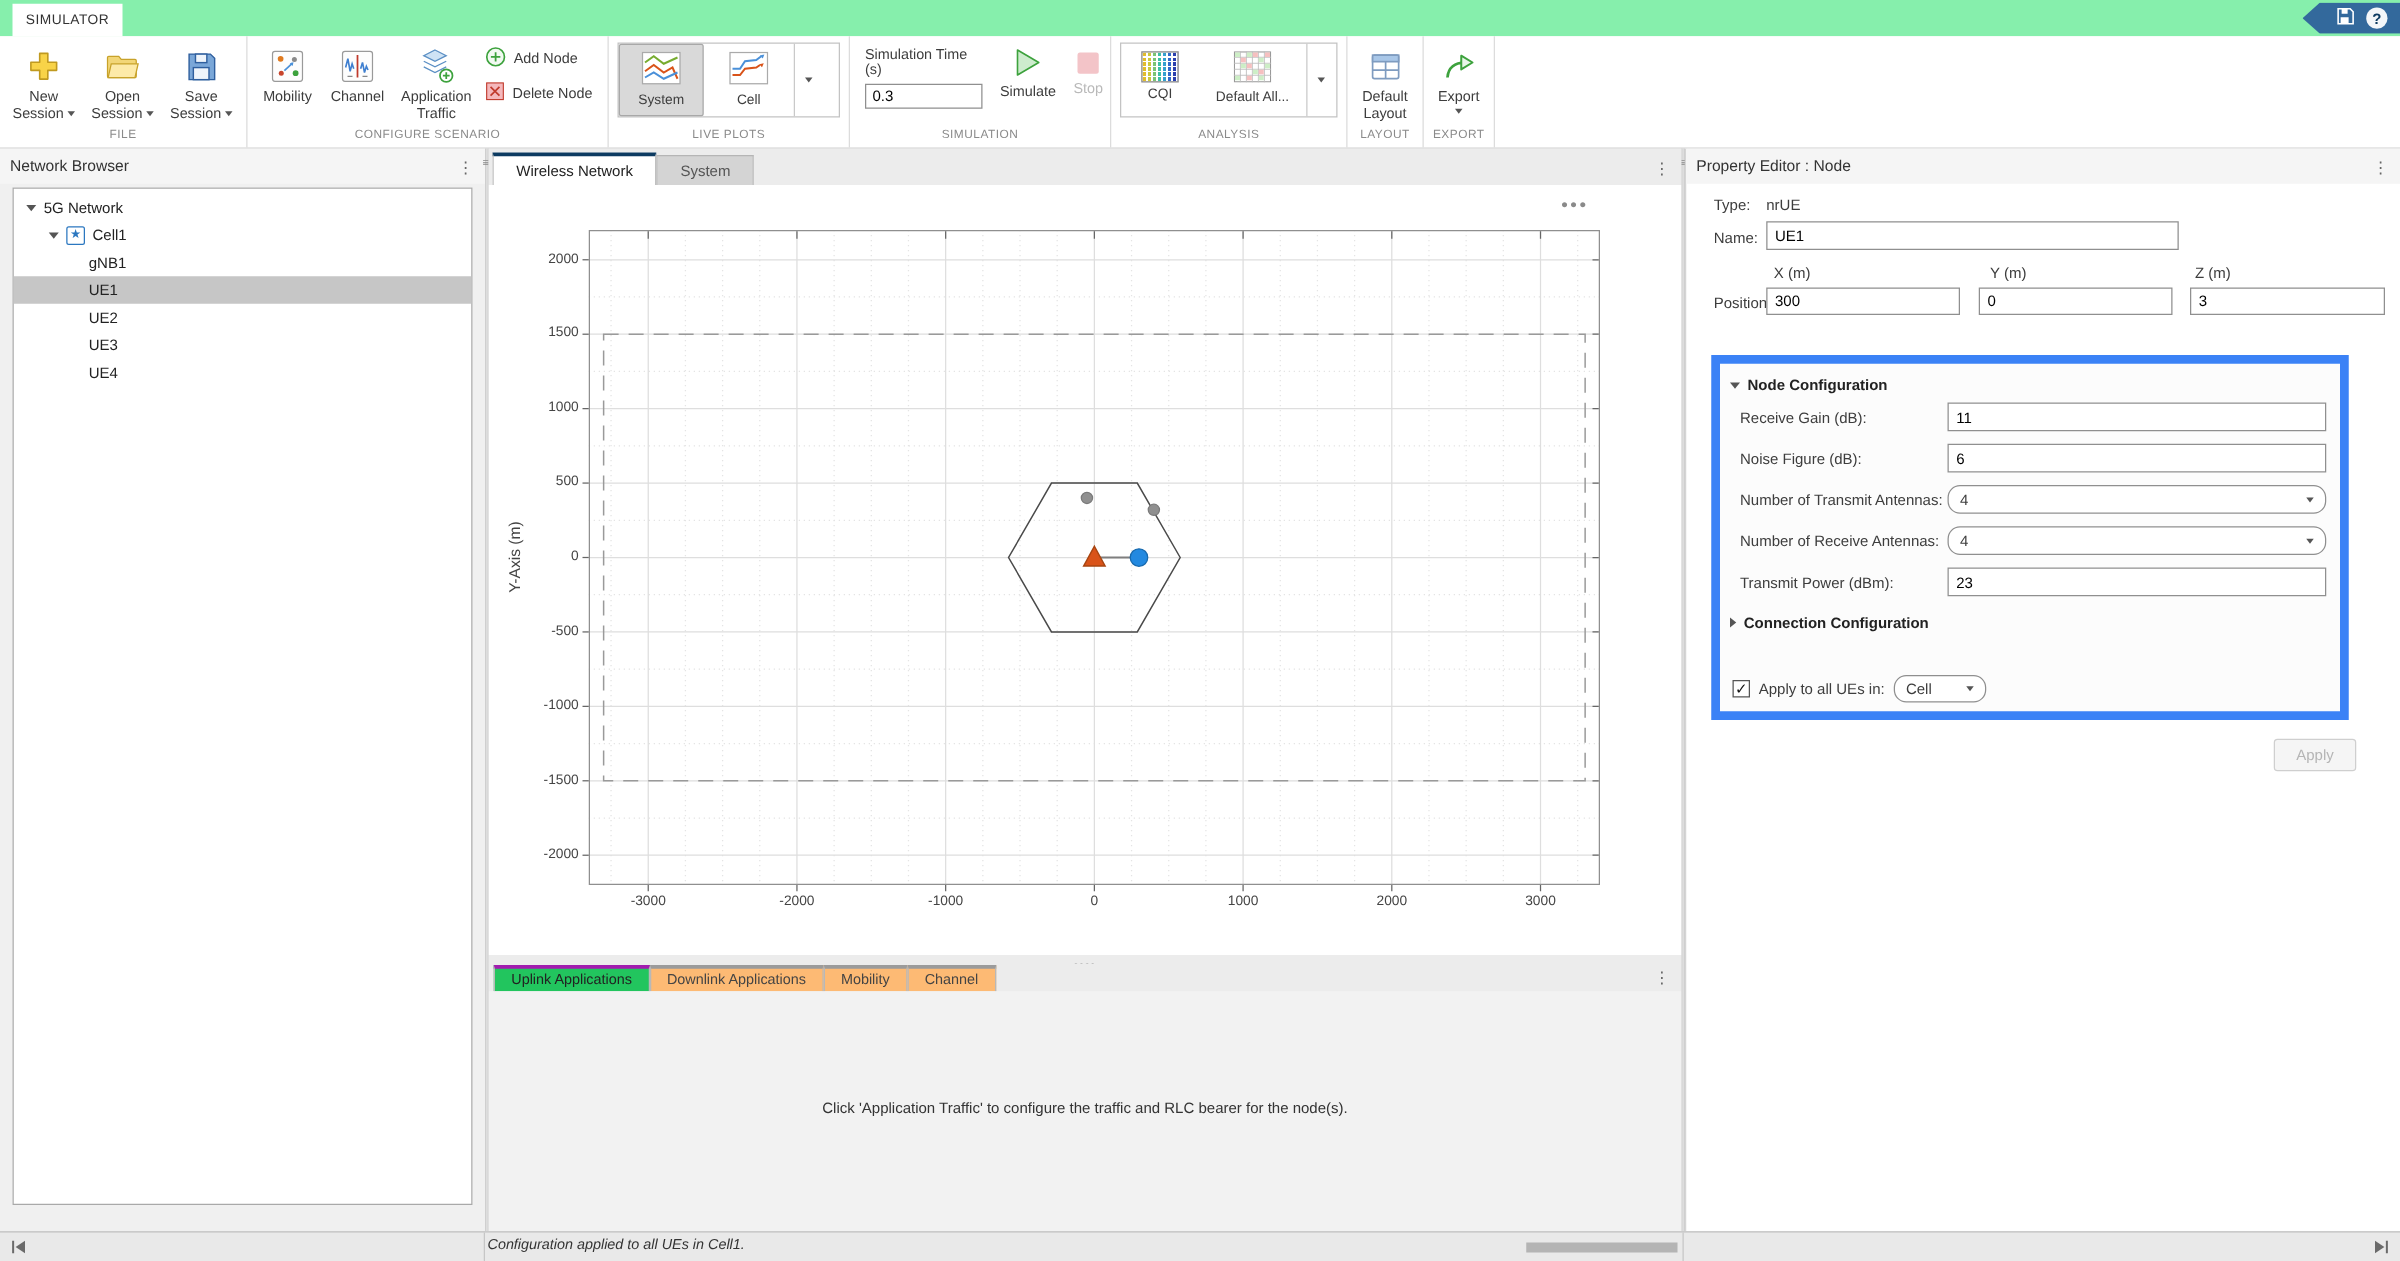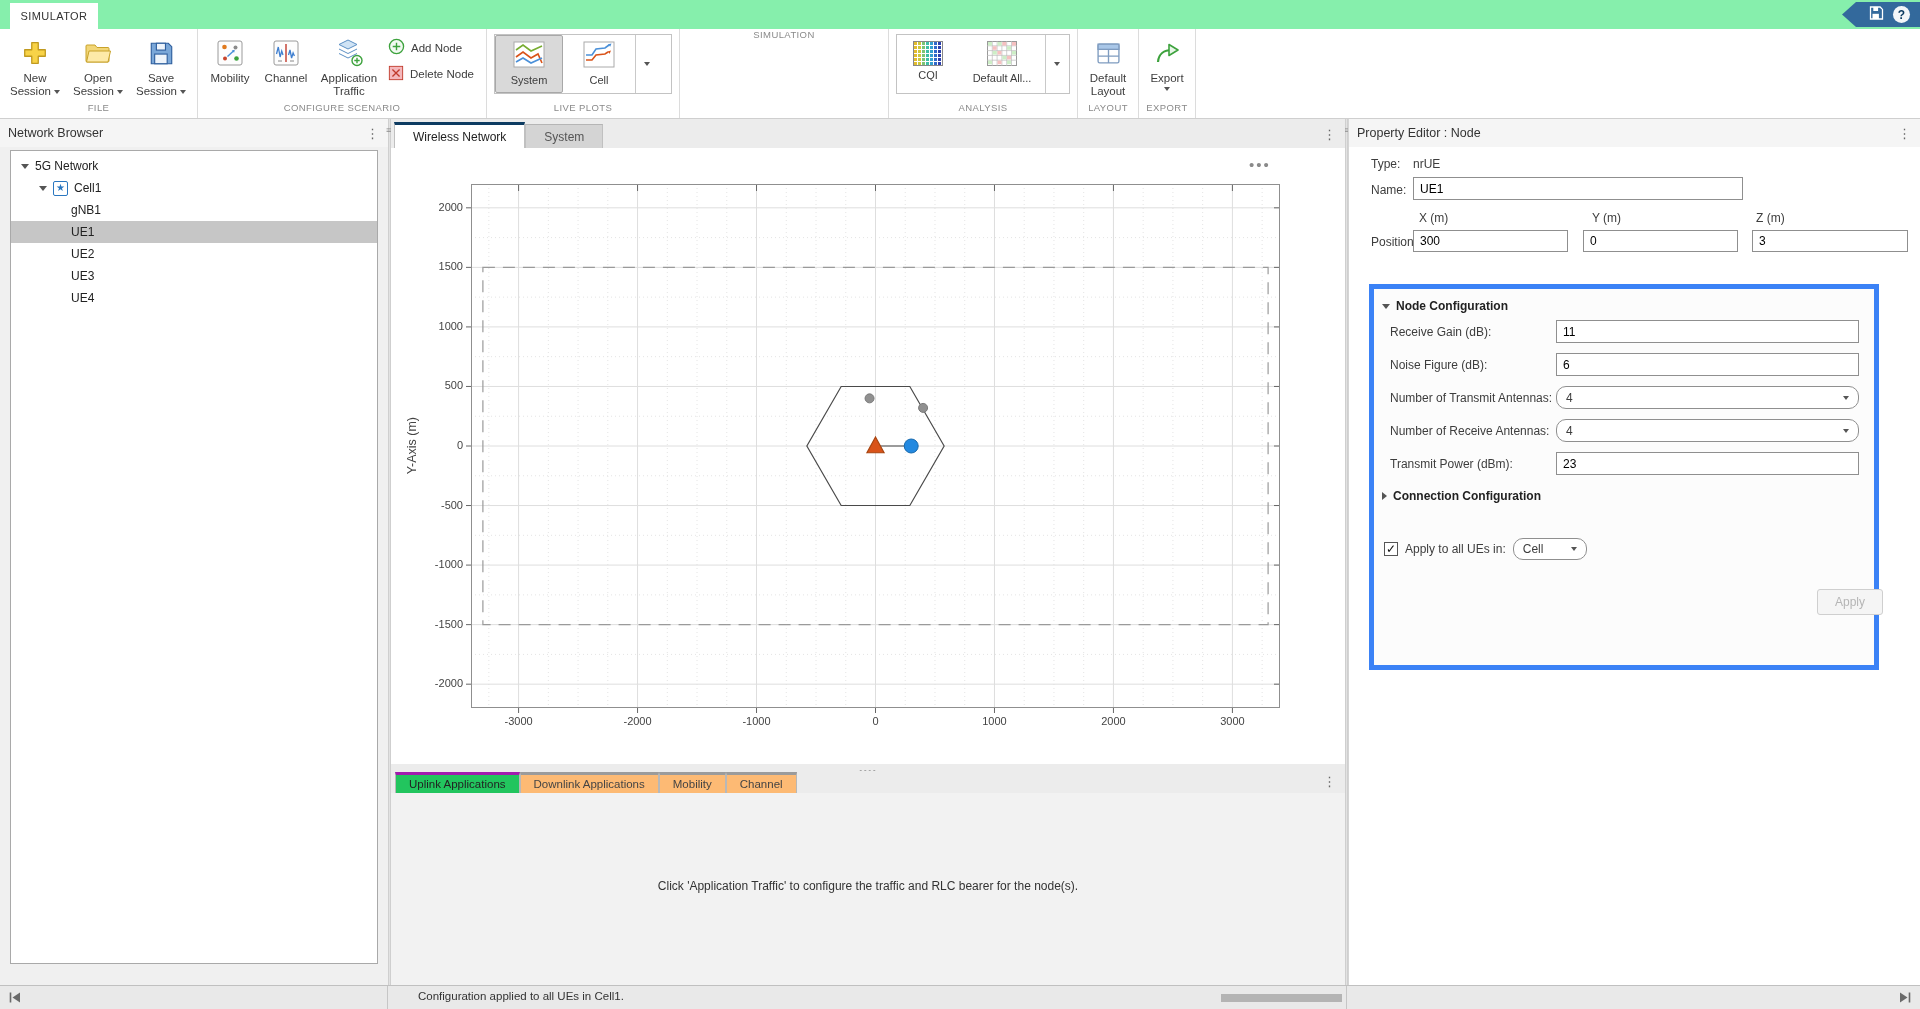--- a/index.html
+++ b/index.html
@@ -90,41 +90,41 @@
   .btab { height:21px; padding:0 13px; display:flex; align-items:center; font-size:11.5px; border:1px solid #b8b8b8; border-bottom:none; }
   .btab.active { background:#22c55e; border-top:3px solid #a21caf; color:#222; margin-left:4px; }
   .btab.inactive { background:#fdba74; border-top:3px solid #9b9b9b; color:#444; }
   .bottom-content { position:absolute; left:0; top:674px; width:954px; height:192px; background:#f2f2f2;
                     display:flex; justify-content:center; }
   .bottom-content .msg { margin-top:86px; font-size:12px; color:#333; }
 
   
   .pe-row { position:absolute; font-size:12px; color:#3d3d3d; }
   .pe-input { border:1px solid #8f8f8f; height:23px; font-size:12px; padding:1px 6px; font-family:"Liberation Sans",sans-serif; background:#fff; }
-  .pe-box { position:absolute; left:20px; top:165px; width:510px; height:386px; border:5px solid #3b82f6; background:#fcfcfc; }
+  .pe-box { position:absolute; left:20px; top:165px; width:510px; height:292px; border:7px solid #3b82f6; background:#fcfcfc; }
   .pe-sec-title { display:flex; align-items:center; gap:6px; font-weight:bold; font-size:12px; color:#222; }
   .cfg-label { position:absolute; left:16px; font-size:12px; color:#3d3d3d; }
   .cfg-field { position:absolute; left:182px; width:303px; height:23px; }
   .cfg-input { width:100%; height:100%; border:1px solid #8f8f8f; font-size:12px; padding:1px 6px; font-family:"Liberation Sans",sans-serif; background:#fff; }
   .cfg-select { width:100%; height:100%; border:1px solid #8f8f8f; border-radius:10px; background:#fff; display:flex;
                 align-items:center; padding:0 9px; font-size:12px; }
   .cfg-select .dd-arrow { margin-left:auto; }
   .checkbox { width:14px; height:14px; border:1px solid #555; background:#fff; display:flex; align-items:center;
               justify-content:center; font-size:12px; color:#111; line-height:12px; }
   .apply-btn { position:absolute; left:443px; top:300px; width:66px; height:26px; border:1px solid #cfcfcf; border-radius:3px;
                background:#f5f5f5; color:#b5b5b5; font-size:12px; display:flex; align-items:center; justify-content:center; }
   .small-select { border:1px solid #8f8f8f; border-radius:10px; background:#fff; display:flex; align-items:center;
                   padding:0 9px; font-size:12px; height:22px; width:74px; }
 
   
   .statusbar { position:absolute; left:0; top:985px; width:1920px; height:24px; background:#e9e9e9; border-top:1px solid #c0c0c0;
                font-size:11.5px; color:#333; }
   .sb-div { position:absolute; top:0; width:1px; height:24px; background:#c6c6c6; }
   .sb-thumb { position:absolute; left:1221px; top:8px; width:121px; height:8px; background:#b4b4b4; }
-  .sb-msg { position:absolute; left:418px; top:4px; }
+  .sb-msg { position:absolute; left:390px; top:4px;font-style:italic; }
   .sb-icon { position:absolute; top:5px; }
 </style>
 </head>
 <body>
 
 <div class="app">
 
   <div class="titlebar">
     <div class="app-tab">SIMULATOR</div>
     <div class="qat">
@@ -266,20 +266,42 @@
           </div>
           <div class="garrow">
             <span class="dd-arrow" style="margin-left:0"></span>
           </div>
         </div>
       </div>
       <div class="rsec-label">LIVE PLOTS</div>
     </div>
 
     <div class="rsec" style="width:209px">
+      <div class="rsec-body">
+        <div class="sim-col">
+          <span style="font-size:11.5px">Simulation Time (s)</span>
+          <input class="sim-input" value="0.3" style="">
+        </div>
+        <div class="simulate-btn">
+          <span>
+            <svg width="26" height="26" viewBox="0 0 26 26">
+                <path d="M5 3l17 10L5 23z" fill="#cdeccd" stroke="#3da23d" stroke-width="1.3" stroke-linejoin="round"></path>
+              </svg>
+          </span>
+          <span class="rlabel">Simulate</span>
+        </div>
+        <div class="stop-btn">
+          <span>
+            <svg width="19" height="19" viewBox="0 0 19 19">
+                <rect x="1" y="1" width="17" height="17" rx="2" fill="#f3c4c8"></rect>
+              </svg>
+          </span>
+          <span class="rlabel disabled-label">Stop</span>
+        </div>
+      </div>
       <div class="rsec-label">SIMULATION</div>
     </div>
 
     <div class="rsec" style="width:189px">
       <div class="rsec-body">
         <div class="gallery" style="flex:1">
           <div class="gtile" style="width:60px">
             <span class="cqi-icon"></span>
             <span class="glabel">CQI</span>
           </div>

